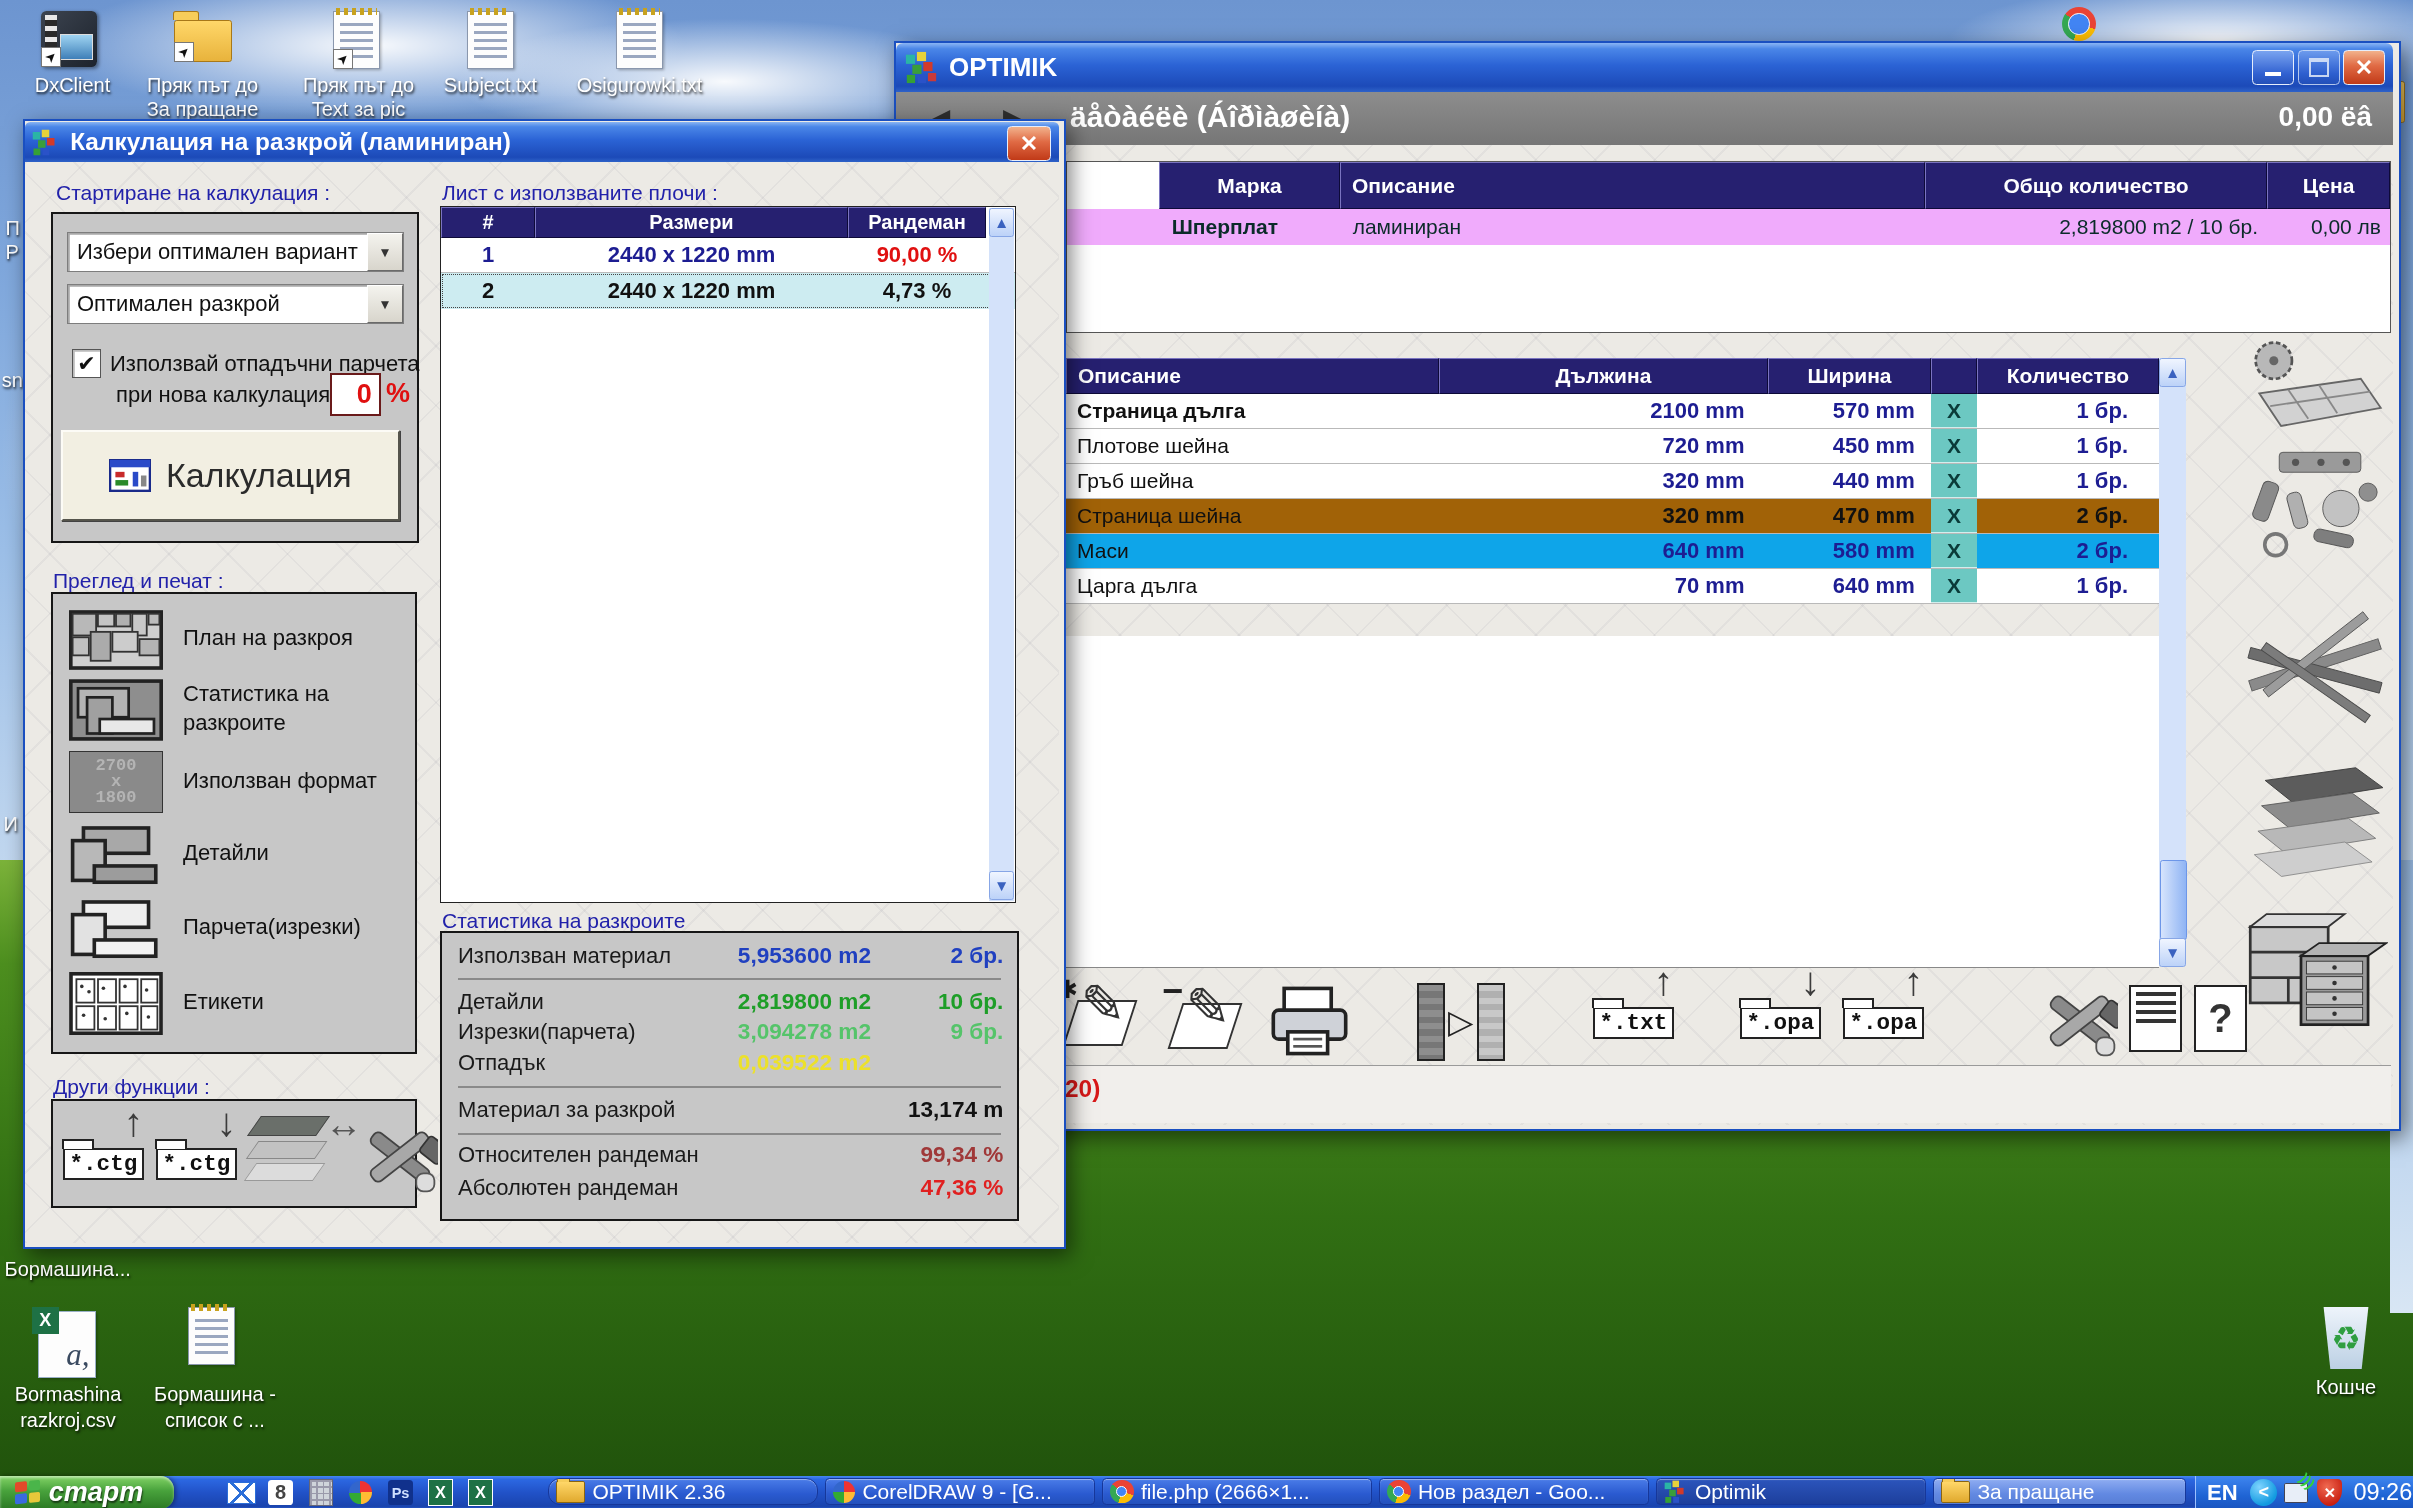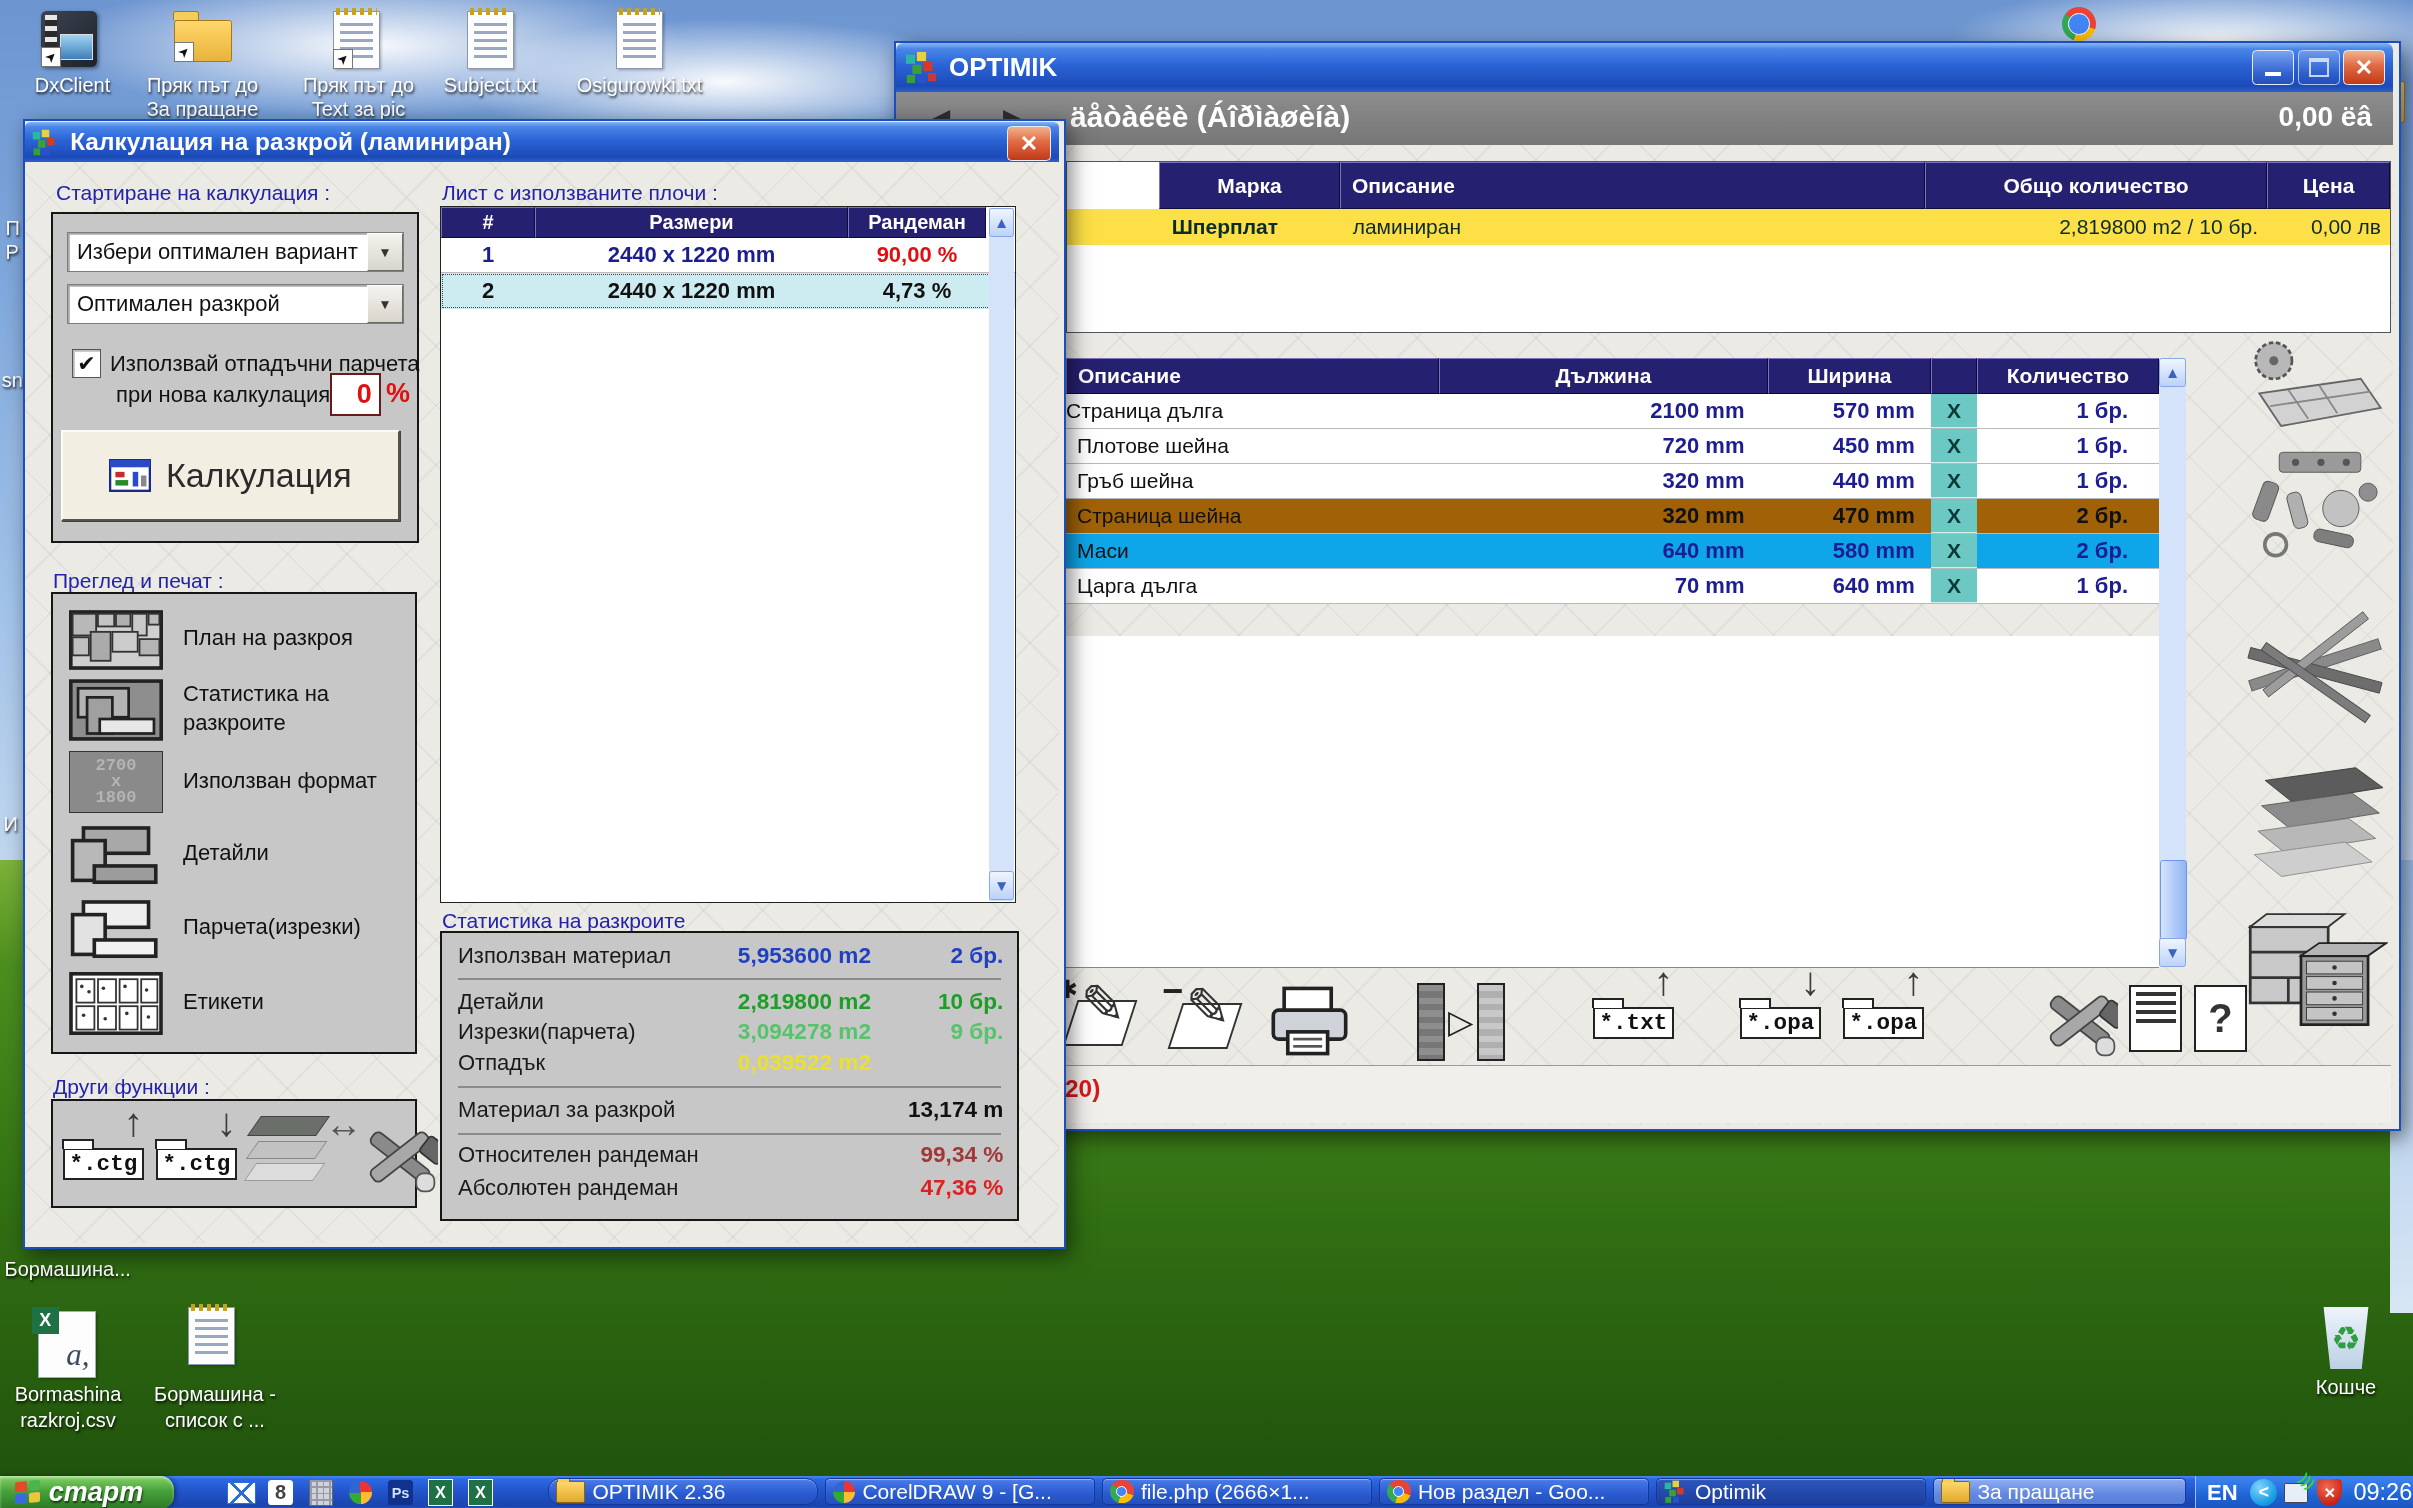--- a/index.html
+++ b/index.html
@@ -206,40 +206,40 @@
   <div class="abs wm" style="left:896px;top:145px;width:1497px;height:980px;"></div>
 
   <div class="abs" style="left:1066px;top:161px;width:1325px;height:172px;background:#fff;border:1.8px solid #555;box-sizing:border-box;">
     <div style="display:flex;height:47px;">
       <div style="width:92px;background:#fff;"></div>
       <div class="th" style="width:181px;">Марка</div>
       <div class="th" style="width:585px;justify-content:flex-start;padding-left:11px;">Описание</div>
       <div class="th" style="width:342px;">Общо количество</div>
       <div class="th" style="flex:1;">Цена</div>
     </div>
-    <div style="display:flex;height:36px;background:#fde047;color:#0b2b29;">
+    <div style="display:flex;height:36px;background:#f0abfc;color:#0b2b29;">
       <div class="cell" style="width:92px;"></div>
       <div class="cell" style="width:181px;padding-left:12.7px;font-weight:bold;">Шперплат</div>
       <div class="cell" style="width:585px;padding-left:12.7px;">ламиниран</div>
       <div class="cell" style="width:342px;justify-content:flex-end;padding-right:9px;">2,819800 m2 / 10 бр.</div>
       <div class="cell" style="flex:1;justify-content:flex-end;padding-right:9px;">0,00 лв</div>
     </div>
   </div>
 
   <div class="abs" style="left:1066px;top:358px;width:1093px;">
     <div style="display:flex;height:36px;">
       <div class="th" style="width:373px;justify-content:flex-start;padding-left:11px;">Описание</div>
       <div class="th" style="width:329px;">Дължина</div>
       <div class="th" style="width:163px;">Ширина</div>
       <div class="th" style="width:46px;"></div>
       <div class="th" style="width:182px;">Количество</div>
     </div>
 
     <div style="display:flex;height:34px;background:#fff;" class="rowline">
-      <div class="cell" style="width:373px;">Страница дълга</div>
+      <div class="cell" style="width:373px;padding-left:11px;font-weight:bold;">Страница дълга</div>
       <div class="cell vnum" style="width:329px;justify-content:flex-end;padding-right:23.5px;">2100 mm</div>
       <div class="cell vnum" style="width:163px;justify-content:flex-end;padding-right:16.3px;">570 mm</div>
       <div class="cell xcell" style="width:46px;">X</div>
       <div class="cell vnum" style="width:182px;justify-content:flex-end;padding-right:31px;">1 бр.</div>
     </div>
     <div style="display:flex;height:34px;background:#fff;" class="rowline">
       <div class="cell" style="width:373px;padding-left:11px;">Плотове шейна</div>
       <div class="cell vnum" style="width:329px;justify-content:flex-end;padding-right:23.5px;">720 mm</div>
       <div class="cell vnum" style="width:163px;justify-content:flex-end;padding-right:16.3px;">450 mm</div>
       <div class="cell xcell" style="width:46px;">X</div>

